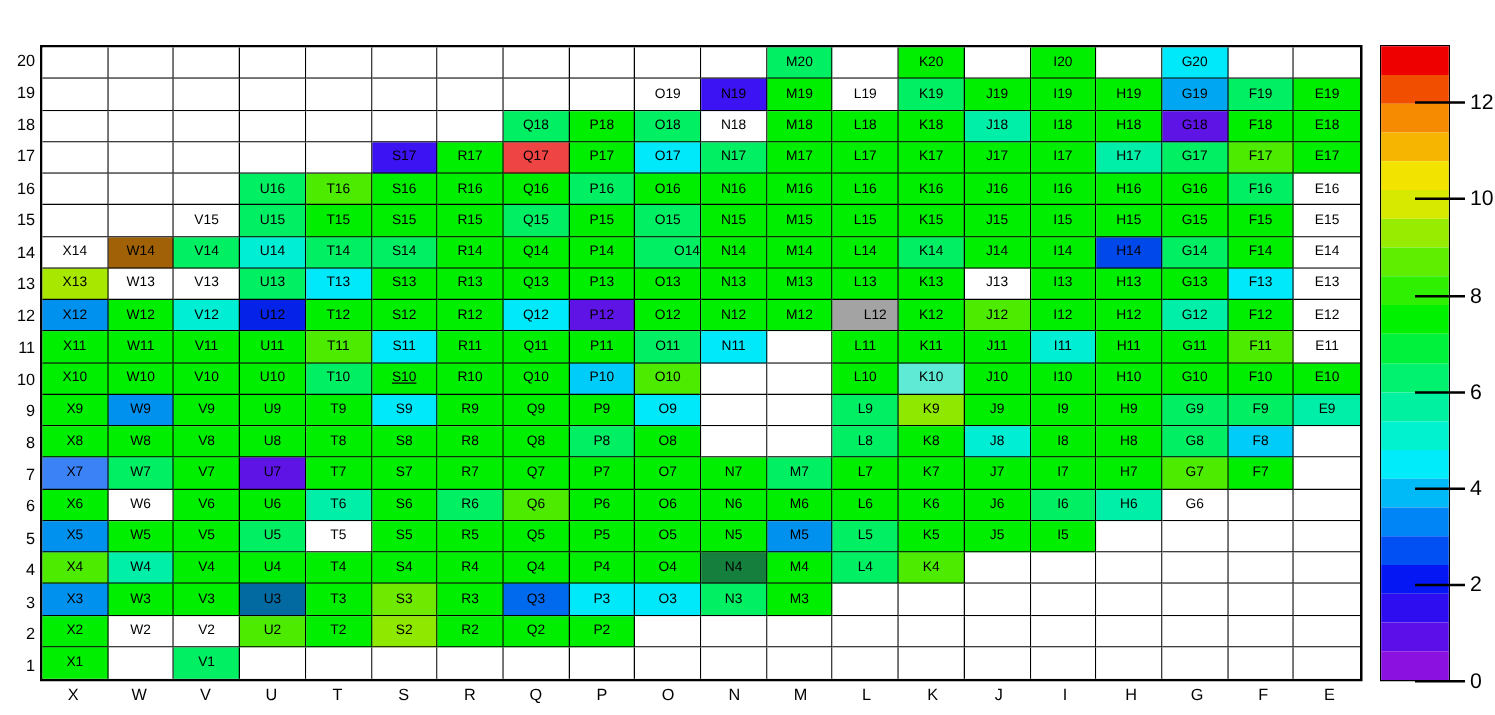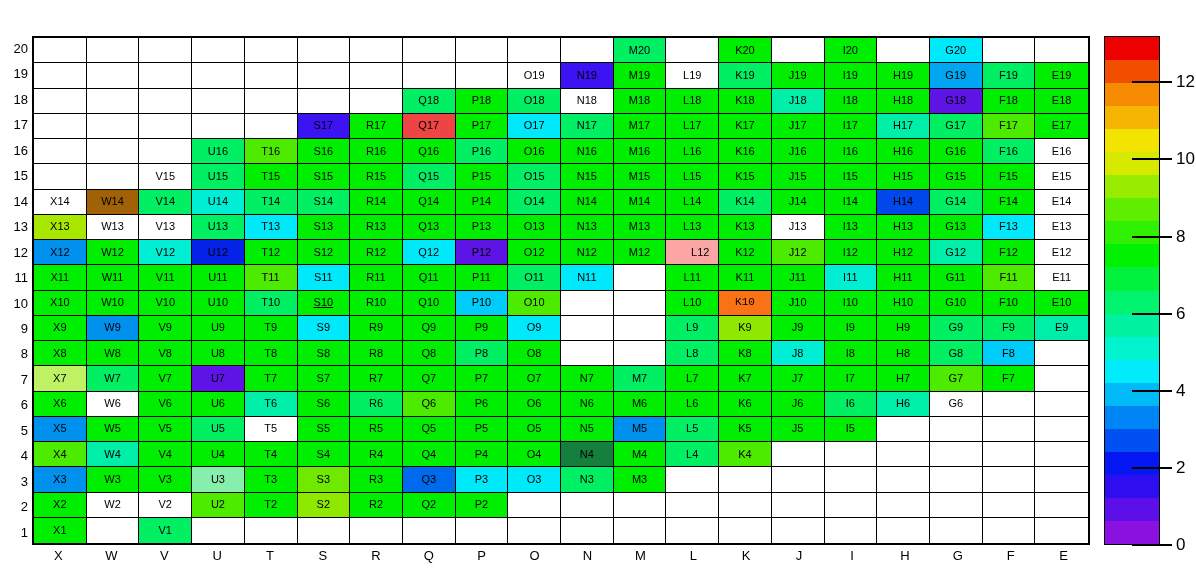--- a/index.html
+++ b/index.html
@@ -346,21 +346,21 @@
       </div>
       <div class="cell" style="background: rgb(0, 239, 0);">
         <span>R14</span>
       </div>
       <div class="cell" style="background: rgb(0, 239, 0);">
         <span>Q14</span>
       </div>
       <div class="cell" style="background: rgb(0, 239, 0);">
         <span>P14</span>
       </div>
-      <div class="cell" style="background: rgb(0, 239, 99);">
+      <div class="cell" style="background: rgb(0, 239, 99); justify-content: flex-end;">
         <span>O14</span>
       </div>
       <div class="cell" style="background: rgb(0, 239, 0);">
         <span>N14</span>
       </div>
       <div class="cell" style="background: rgb(0, 239, 0);">
         <span>M14</span>
       </div>
       <div class="cell" style="background: rgb(0, 239, 0);">
         <span>L14</span>
@@ -475,21 +475,21 @@
       </div>
       <div class="cell" style="background: rgb(0, 239, 0);">
         <span>O12</span>
       </div>
       <div class="cell" style="background: rgb(0, 239, 0);">
         <span>N12</span>
       </div>
       <div class="cell" style="background: rgb(0, 239, 0);">
         <span>M12</span>
       </div>
-      <div class="cell" style="background: #fca5a5; padding-left: 16px;">
+      <div class="cell" style="background: #a3a3a3; padding-left: 16px;">
         <span>L12</span>
       </div>
       <div class="cell" style="background: rgb(0, 239, 0);">
         <span>K12</span>
       </div>
       <div class="cell" style="background: rgb(76, 235, 0);">
         <span>J12</span>
       </div>
       <div class="cell" style="background: rgb(0, 239, 0);">
         <span>I12</span>
@@ -592,21 +592,21 @@
         <span>P10</span>
       </div>
       <div class="cell" style="background: rgb(76, 235, 0);">
         <span>O10</span>
       </div>
       <div class="cell"></div>
       <div class="cell"></div>
       <div class="cell" style="background: rgb(0, 239, 0);">
         <span>L10</span>
       </div>
-      <div class="cell" style="background: #f97316; font-family: Liberation Mono, monospace;">
+      <div class="cell" style="background: #5eead4;">
         <span>K10</span>
       </div>
       <div class="cell" style="background: rgb(0, 239, 0);">
         <span>J10</span>
       </div>
       <div class="cell" style="background: rgb(0, 239, 0);">
         <span>I10</span>
       </div>
       <div class="cell" style="background: rgb(0, 239, 0);">
         <span>H10</span>
@@ -723,21 +723,21 @@
       <div class="cell" style="background: rgb(0, 239, 0);">
         <span>H8</span>
       </div>
       <div class="cell" style="background: rgb(0, 239, 99);">
         <span>G8</span>
       </div>
       <div class="cell" style="background: rgb(0, 204, 250);">
         <span>F8</span>
       </div>
       <div class="cell"></div>
-      <div class="cell" style="background: #bef264;">
+      <div class="cell" style="background: #3b82f6;">
         <span>X7</span>
       </div>
       <div class="cell" style="background: rgb(0, 239, 99);">
         <span>W7</span>
       </div>
       <div class="cell" style="background: rgb(0, 239, 0);">
         <span>V7</span>
       </div>
       <div class="cell" style="background: rgb(95, 20, 230);">
         <span>U7</span>
@@ -946,21 +946,21 @@
       <div class="cell"></div>
       <div class="cell" style="background: rgb(0, 144, 238);">
         <span>X3</span>
       </div>
       <div class="cell" style="background: rgb(0, 239, 0);">
         <span>W3</span>
       </div>
       <div class="cell" style="background: rgb(0, 239, 0);">
         <span>V3</span>
       </div>
-      <div class="cell" style="background: #86efac; justify-content: center;">
+      <div class="cell" style="background: #0369a1; justify-content: center;">
         <span>U3</span>
       </div>
       <div class="cell" style="background: rgb(0, 239, 0);">
         <span>T3</span>
       </div>
       <div class="cell" style="background: rgb(111, 233, 0);">
         <span>S3</span>
       </div>
       <div class="cell" style="background: rgb(0, 239, 0);">
         <span>R3</span>

